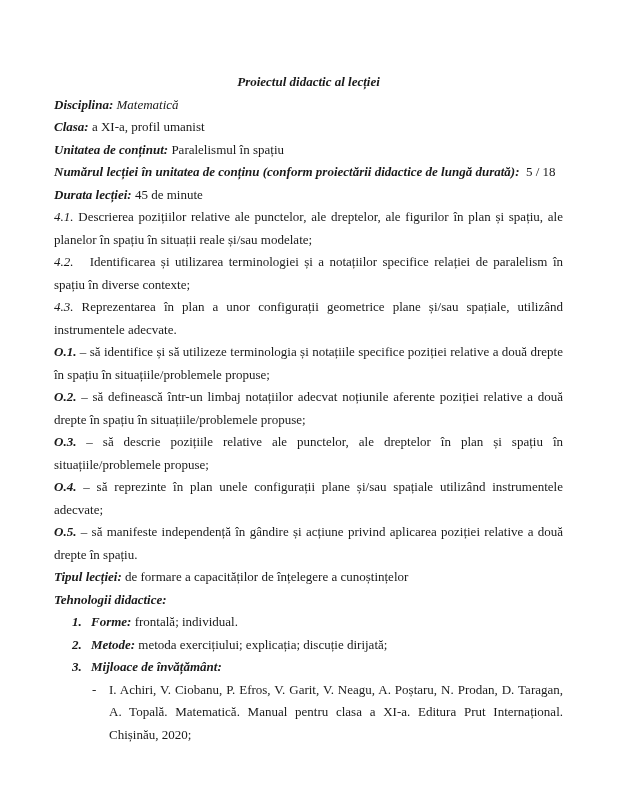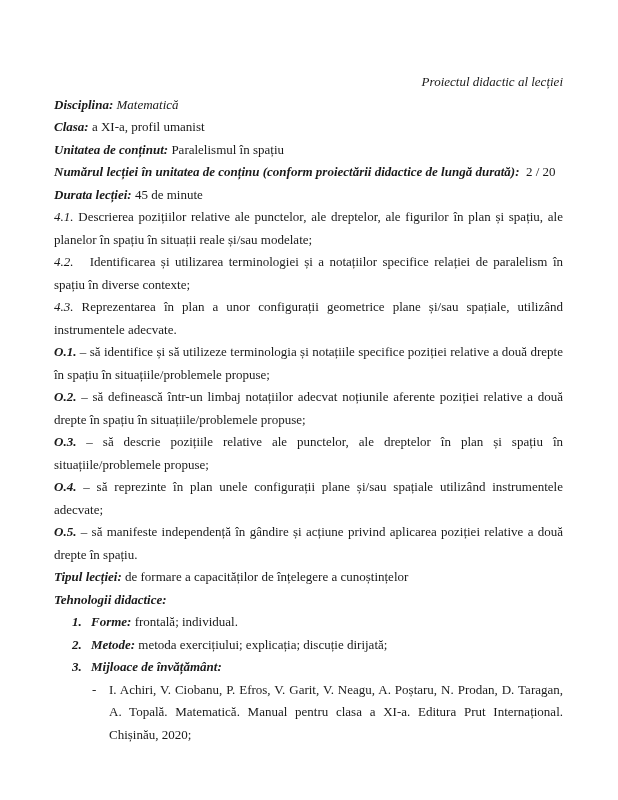--- a/index.html
+++ b/index.html
@@ -1,20 +1,20 @@
 <!DOCTYPE html>
 <html><head>
 <meta charset="utf-8">
 <style>
   html, body { margin: 0; padding: 0; background: #ffffff; }
   body { width: 618px; height: 800px; overflow: hidden; position: relative;
          font-family: "Liberation Serif", serif; color: #1a1a1a; font-size: 13px; }
   .page { position: absolute; left: 54px; top: 71px; width: 509px; }
   .line { line-height: 22.5px; margin: 0; }
-  .title { text-align: right; font-weight: normal; font-style: italic; line-height: 22.5px; }
+  .title { text-align: center; font-weight: bold; font-style: italic; line-height: 22.5px; }
   .lbl { font-weight: bold; font-style: italic; }
   .b { font-weight: normal; }
   .i { font-style: italic; text-align: center; }
   .just { text-align: justify; text-align-last: left; }
   .li { position: relative; padding-left: 37px; line-height: 22.5px; }
   .li .num { position: absolute; left: 18px; font-weight: bold; font-style: italic; }
   .sub { position: relative; padding-left: 55px; line-height: 22.5px; text-align: justify; text-align-last: left; }
   .sub .dash { position: absolute; left: 38px; }
 </style>
 </head>
@@ -30,21 +30,21 @@
   <p class="line">
     <span class="lbl">Clasa:</span>
     <span>a XI-a, profil umanist</span>
   </p>
   <p class="line">
     <span class="lbl">Unitatea de conținut:</span>
     <span>Paralelismul în spațiu</span>
   </p>
   <p class="line">
     <span class="lbl">Numărul lecției în unitatea de conținu (conform proiectării didactice de lungă durată):</span>&nbsp;
-    <span>2 / 20</span>
+    <span>5 / 18</span>
   </p>
   <p class="line">
     <span class="lbl">Durata lecției:</span>
     <span>45 de minute</span>
   </p>
 
 
   <p class="line just">
     <span class="b i">4.1.</span>
     <span class="b">Descrierea</span>

